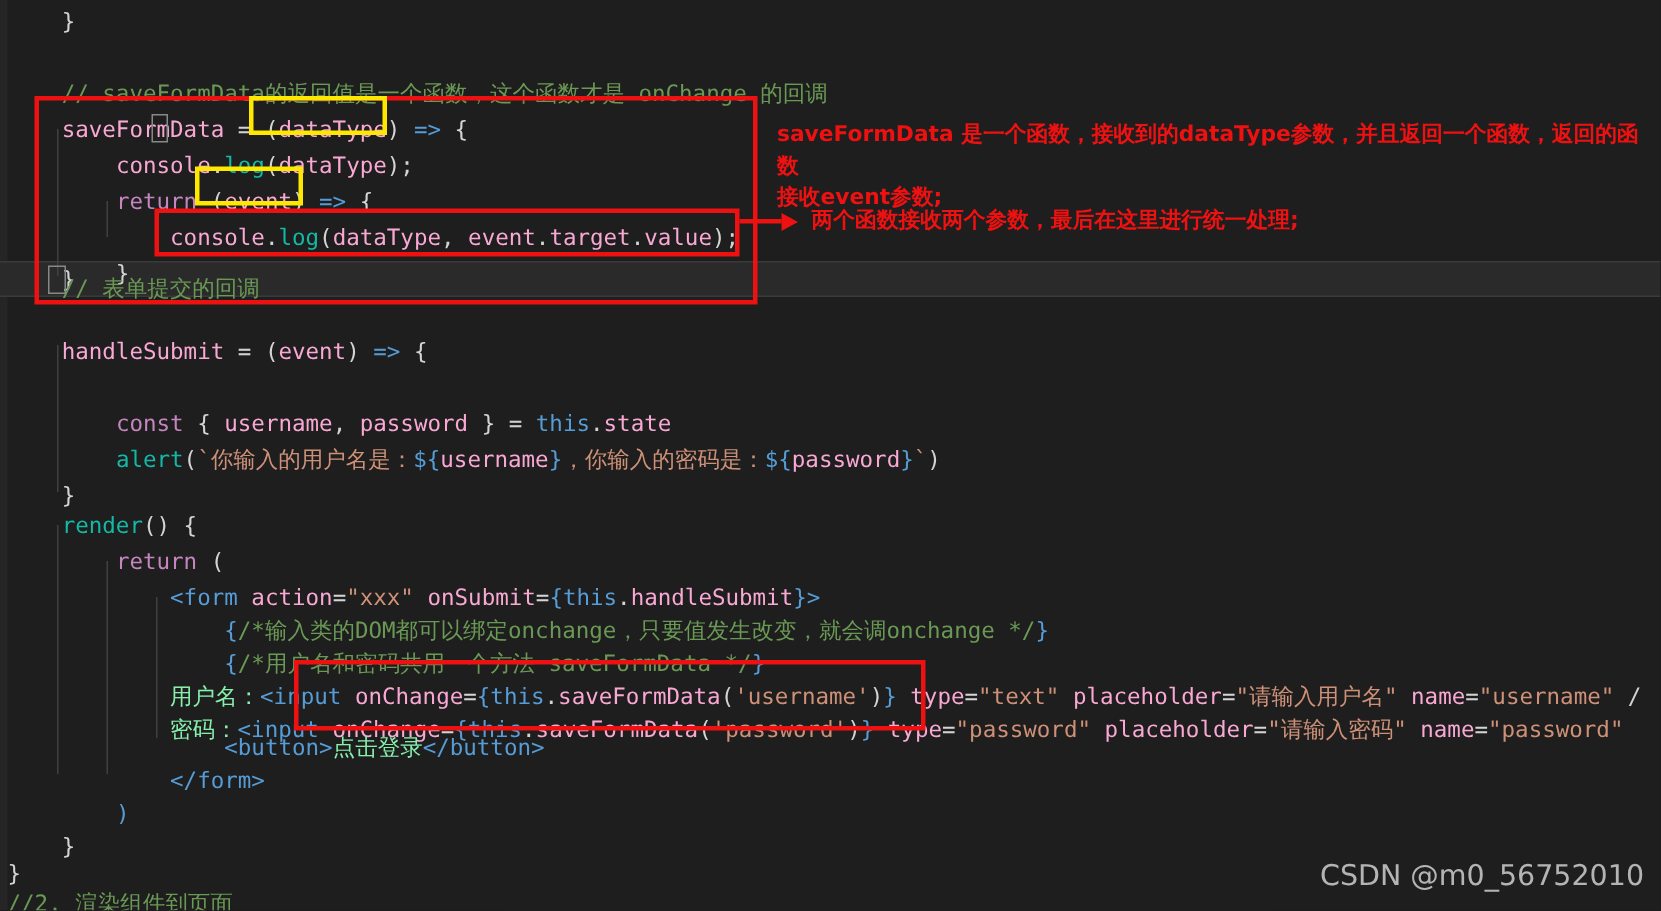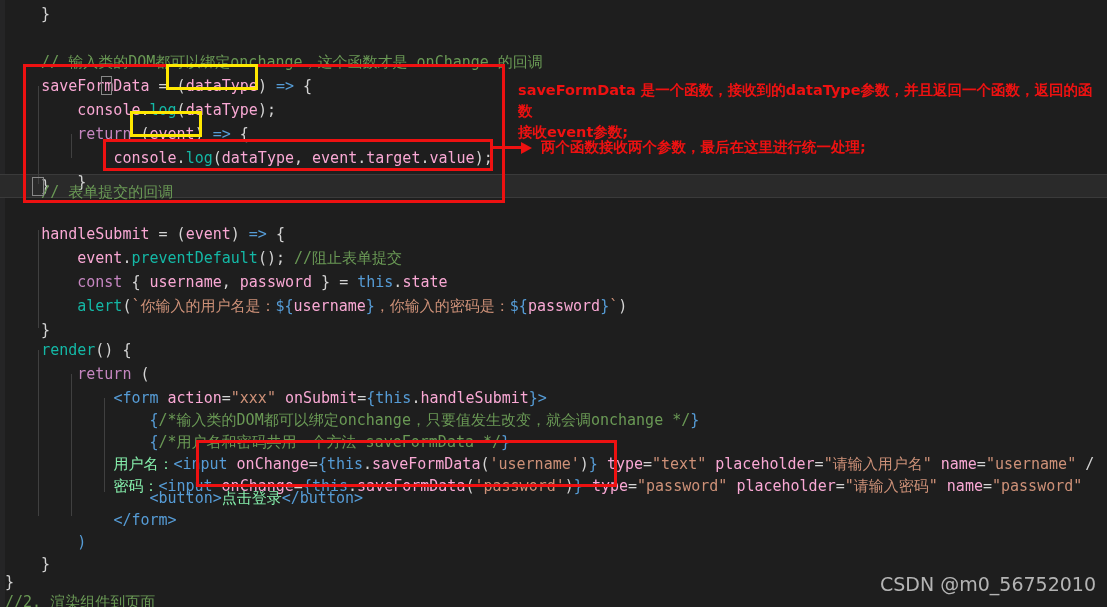--- a/index.html
+++ b/index.html
@@ -101,39 +101,38 @@
   <div class="indent-guide" style="left:38px;top:230px;height:98px;"></div>
   <div class="indent-guide" style="left:38px;top:350px;height:166px;"></div>
   <div class="indent-guide" style="left:71px;top:374px;height:142px;"></div>
   <div class="indent-guide" style="left:104px;top:398px;height:94px;"></div>
 
   <div class="code-area">
 
     <div class="line" style="top:2px;"><span class="txt"><span class="c-plain">    }</span></span></div>
 
 
-    <div class="line" style="top:50px;"><span class="txt"><span class="c-comment">    // 输入类的DOM都可以绑定onchange，这个函数才是 onChange 的回调</span></span></div>
+    <div class="line" style="top:50px;"><span class="txt"><span class="c-comment">    // saveFormData的返回值是一个函数，这个函数才是 onChange 的回调</span></span></div>
 
     <div class="line" style="top:74px;"><span class="txt"><span class="c-plain">    </span><span class="c-var">saveFormData</span><span class="c-plain"> = (</span><span class="c-var">dataType</span><span class="c-plain">) </span><span class="c-blue">=&gt;</span><span class="c-plain"> {</span></span></div>
 
     <div class="line" style="top:98px;"><span class="txt"><span class="c-plain">        </span><span class="c-var">console</span><span class="c-plain">.</span><span class="c-fn">log</span><span class="c-plain">(</span><span class="c-var">dataType</span><span class="c-plain">);</span></span></div>
 
     <div class="line" style="top:122px;"><span class="txt"><span class="c-plain">        </span><span class="c-key">return</span><span class="c-plain"> (</span><span class="c-var">event</span><span class="c-plain">) </span><span class="c-blue">=&gt;</span><span class="c-plain"> {</span></span></div>
 
     <div class="line" style="top:146px;"><span class="txt"><span class="c-plain">            </span><span class="c-var">console</span><span class="c-plain">.</span><span class="c-fn">log</span><span class="c-plain">(</span><span class="c-var">dataType</span><span class="c-plain">, </span><span class="c-var">event</span><span class="c-plain">.</span><span class="c-var">target</span><span class="c-plain">.</span><span class="c-var">value</span><span class="c-plain">);</span></span></div>
 
     <div class="line" style="top:170px;"><span class="txt"><span class="c-plain">        }</span></span></div>
 
     <div class="line" style="top:174px;"><span class="txt"><span class="c-plain">    }</span></span></div>
 
     <div class="line" style="top:180px;"><span class="txt"><span class="c-comment">    // 表单提交的回调</span></span></div>
 
     <div class="line" style="top:222px;"><span class="txt"><span class="c-plain">    </span><span class="c-var">handleSubmit</span><span class="c-plain"> = (</span><span class="c-var">event</span><span class="c-plain">) </span><span class="c-blue">=&gt;</span><span class="c-plain"> {</span></span></div>
 
-    <div class="line" style="top:246px;"><span class="txt"><span class="c-plain">        </span><span class="c-var">event</span><span class="c-plain">.</span><span class="c-fn">preventDefault</span><span class="c-plain">(); </span><span class="c-comment">//阻止表单提交</span></span></div>
 
     <div class="line" style="top:270px;"><span class="txt"><span class="c-plain">        </span><span class="c-key">const</span><span class="c-plain"> { </span><span class="c-var">username</span><span class="c-plain">, </span><span class="c-var">password</span><span class="c-plain"> } = </span><span class="c-blue">this</span><span class="c-plain">.</span><span class="c-var">state</span></span></div>
 
     <div class="line" style="top:294px;"><span class="txt"><span class="c-plain">        </span><span class="c-fn">alert</span><span class="c-plain">(</span><span class="c-str">`你输入的用户名是：</span><span class="c-blue">${</span><span class="c-var">username</span><span class="c-blue">}</span><span class="c-str">，你输入的密码是：</span><span class="c-blue">${</span><span class="c-var">password</span><span class="c-blue">}</span><span class="c-str">`</span><span class="c-plain">)</span></span></div>
 
     <div class="line" style="top:318px;"><span class="txt"><span class="c-plain">    }</span></span></div>
 
     <div class="line" style="top:338px;"><span class="txt"><span class="c-plain">    </span><span class="c-fn">render</span><span class="c-plain">() {</span></span></div>
 
     <div class="line" style="top:362px;"><span class="txt"><span class="c-plain">        </span><span class="c-key">return</span><span class="c-plain"> (</span></span></div>

